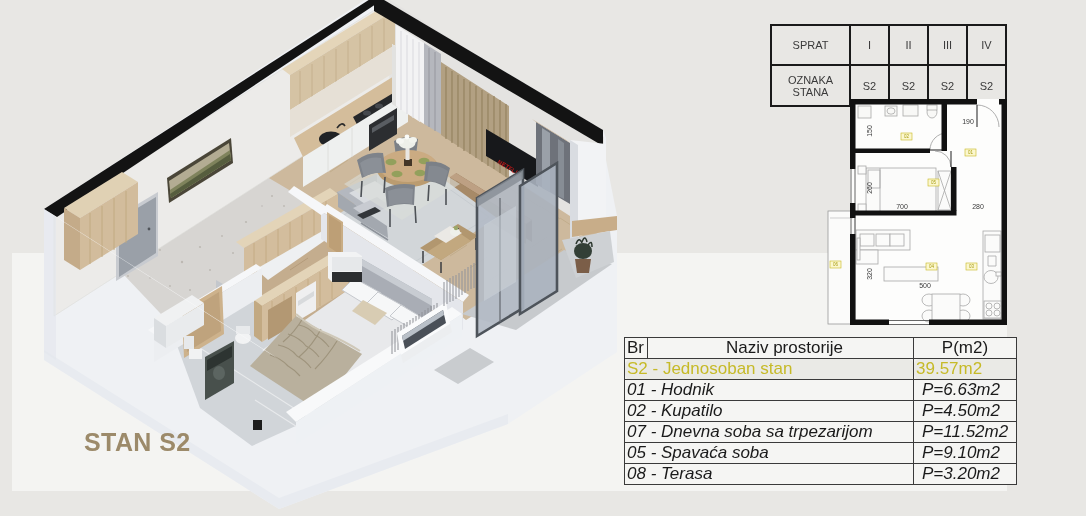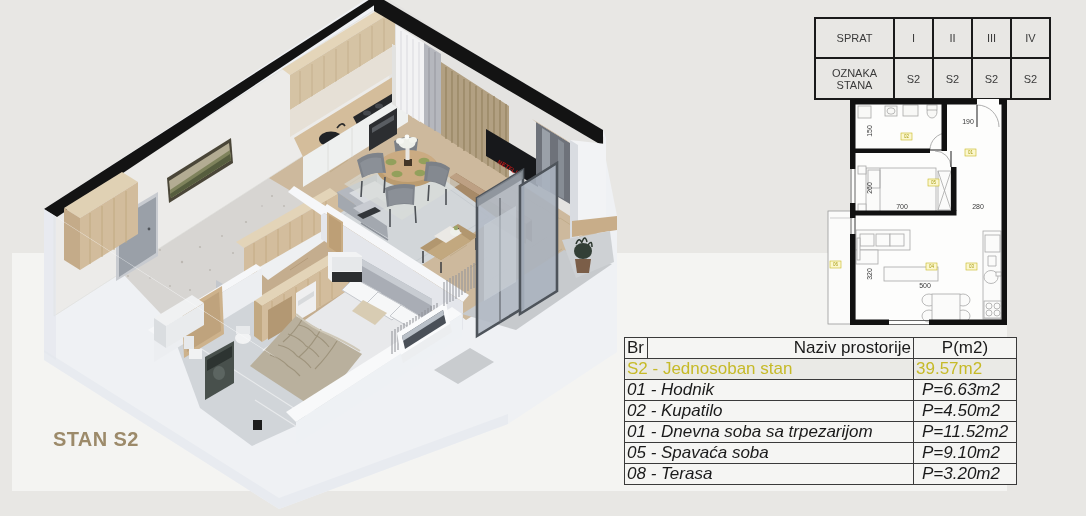--- a/index.html
+++ b/index.html
@@ -1,23 +1,23 @@
 <!DOCTYPE html>
 <html><head>
 <meta charset="utf-8">
 <style>
   html,body{margin:0;padding:0;}
   body{width:1086px;height:516px;overflow:hidden;position:relative;
        font-family:"Liberation Sans", sans-serif;background:#e8e7e4;}
   .abs{position:absolute;}
   #band{left:12px;top:253px;width:995px;height:238px;background:#f4f4f2;}
-  #stan{left:53px;top:428px;font-size:20px;font-weight:bold;color:#9c8a6a;letter-spacing:0.4px;}
+  #stan{left:84px;top:428px;font-size:25px;font-weight:bold;color:#9c8a6a;letter-spacing:0.4px;}
   table{border-collapse:collapse;}
   
-  #ttbl{left:770px;top:17px;margin-left:44px;}
+  #ttbl{left:770px;top:24px;}
   #ttbl td{border:2px solid #1a1a1a;color:#3a3a3a;text-align:center;vertical-align:middle;
            font-size:11px;background:#e8e7e4;}
   
   #btbl{left:624px;top:337px;}
   #btbl td{border:1px solid #3a3a3a;color:#1a1a1a;font-size:17px;padding:0 2px;background:#f5f5f3;
            height:12.6px;white-space:nowrap;}
   #btbl td.i{font-style:italic;margin-top:16px;}
   #btbl tr.s2 td{color:#c6ba28;background:#eaeae6;border-radius:6px;}
 </style>
 </head>
@@ -448,37 +448,37 @@
         <td>S2</td>
         <td>S2</td>
       </tr>
 </tbody>
   </table>
 
 <table class="abs" id="btbl" cellspacing="0">
   <tbody>
       <tr>
         <td style="width:18px">Br</td>
-        <td style="width:253px;text-align:right;padding-left:10px">Naziv prostorije</td>
+        <td style="width:253px;text-align:center;padding-left:10px">Naziv prostorije</td>
         <td style="width:98px;text-align:center">P(m2)</td>
       </tr>
   <tr class="s2">
         <td colspan="2">S2 - Jednosoban stan</td>
         <td style="">39.57m2</td>
       </tr>
   <tr>
         <td colspan="2" class="i">01 - Hodnik</td>
         <td class="i" style="padding-left:8px">P=6.63m2</td>
       </tr>
   <tr>
         <td colspan="2" class="i">02 - Kupatilo</td>
         <td class="i" style="padding-left:8px">P=4.50m2</td>
       </tr>
   <tr>
-        <td colspan="2" class="i">01 - Dnevna soba sa trpezarijom</td>
+        <td colspan="2" class="i">07 - Dnevna soba sa trpezarijom</td>
         <td class="i" style="padding-left:8px">P=11.52m2</td>
       </tr>
   <tr>
         <td colspan="2" class="i">05 - Spavaća soba</td>
         <td class="i" style="padding-left:8px">P=9.10m2</td>
       </tr>
   <tr>
         <td colspan="2" class="i">08 - Terasa</td>
         <td class="i" style="padding-left:8px">P=3.20m2</td>
       </tr>

